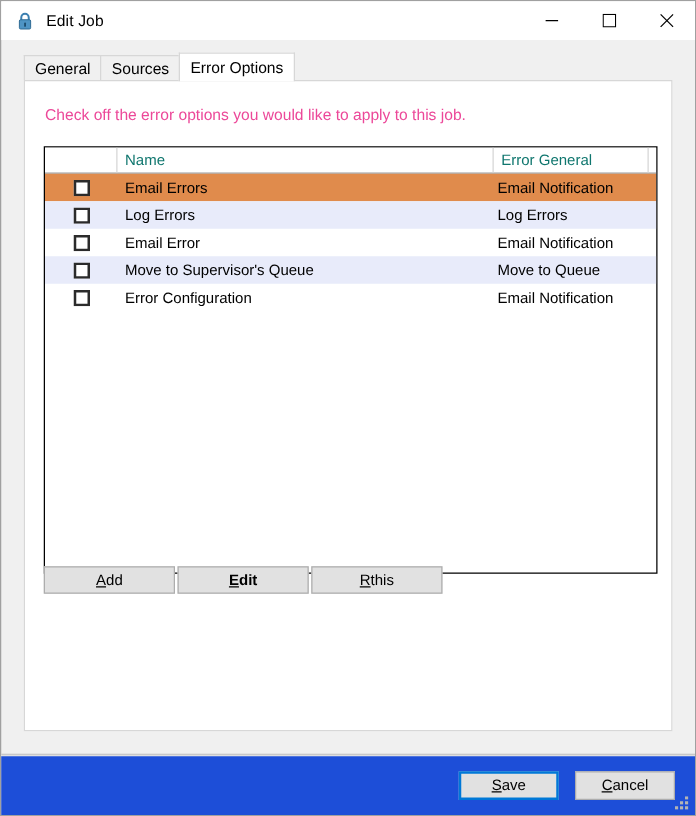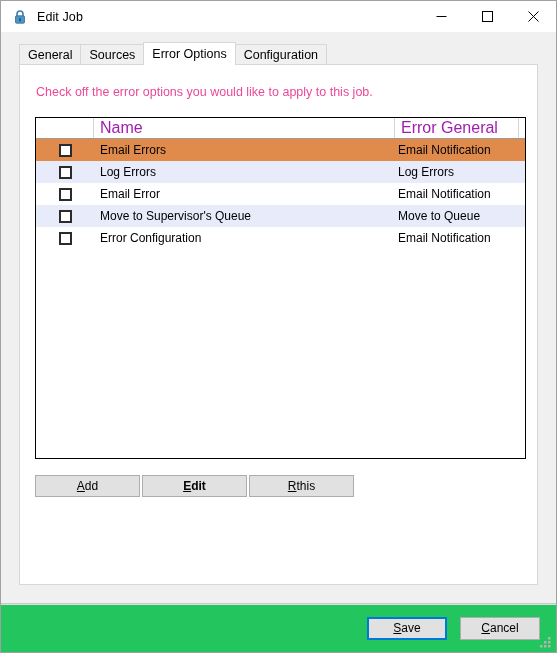--- a/index.html
+++ b/index.html
@@ -137,22 +137,22 @@
     overflow: hidden;
   }
   #list-header {
     display: flex;
     height: 21px;
     background: #ffffff;
     border-bottom: 1px solid #9a9a9a;
     box-sizing: border-box;
   }
   .hcell {
-    font-size: 16px;
-    color: #a21caf;
+    font-size: 12px;
+    color: #0f766e;
     line-height: 20px;
     padding-left: 6px;
     box-sizing: border-box;
     border-right: 1px solid #d6d6d6;
     overflow: hidden;
     white-space: nowrap;
   }
   .hcell.c-check { width: 58px; padding-left: 0; }
   .hcell.c-name  { width: 301px; }
   .hcell.c-opt   { width: 124px; }
@@ -188,21 +188,21 @@
     height: 13px;
     background: #ffffff;
     border: 2px solid #2b2b2b;
     box-sizing: border-box;
   }
 
   
   #action-row {
     position: absolute;
     left: 15px;
-    top: 410px;
+    top: 388px;
     display: flex;
   }
   .btn {
     font-family: "Liberation Sans", sans-serif;
     font-size: 12px;
     color: #000000;
     background: #e1e1e1;
     border: 1px solid #adadad;
     box-sizing: border-box;
     text-align: center;
@@ -225,21 +225,21 @@
   #bottom-sep {
     height: 1px;
     background: #dfdfdf;
     border-top: 1px solid #c8c8c8;
     flex: none;
   }
   #bottombar {
     height: 47px;
     flex: none;
     position: relative;
-    background: #22c55e;
+    background: #1d4ed8;
   }
   #btn-save {
     position: absolute;
     right: 109px;
     top: 12px;
     width: 80px;
     height: 23px;
     line-height: 19px;
     background: #e1e1e1;
     border: 2px solid #0078d7;
@@ -294,21 +294,20 @@
             <line x1="10.5" y1="0.5" x2="0.5" y2="10.5" stroke="#000" stroke-width="1"></line>
           </svg>
       </button>
     </div>
   </div>
 
   <div id="tabstrip">
     <div class="tab">General</div>
     <div class="tab">Sources</div>
     <div class="tab active">Error Options</div>
-    <div class="tab">Configuration</div>
   </div>
 
   <div id="tabpanel">
 
     <div id="instruction">Check off the error options you would like to apply to this job.</div>
 
     <div id="listview">
 
       <div id="list-header">
         <div class="hcell c-check"></div>

